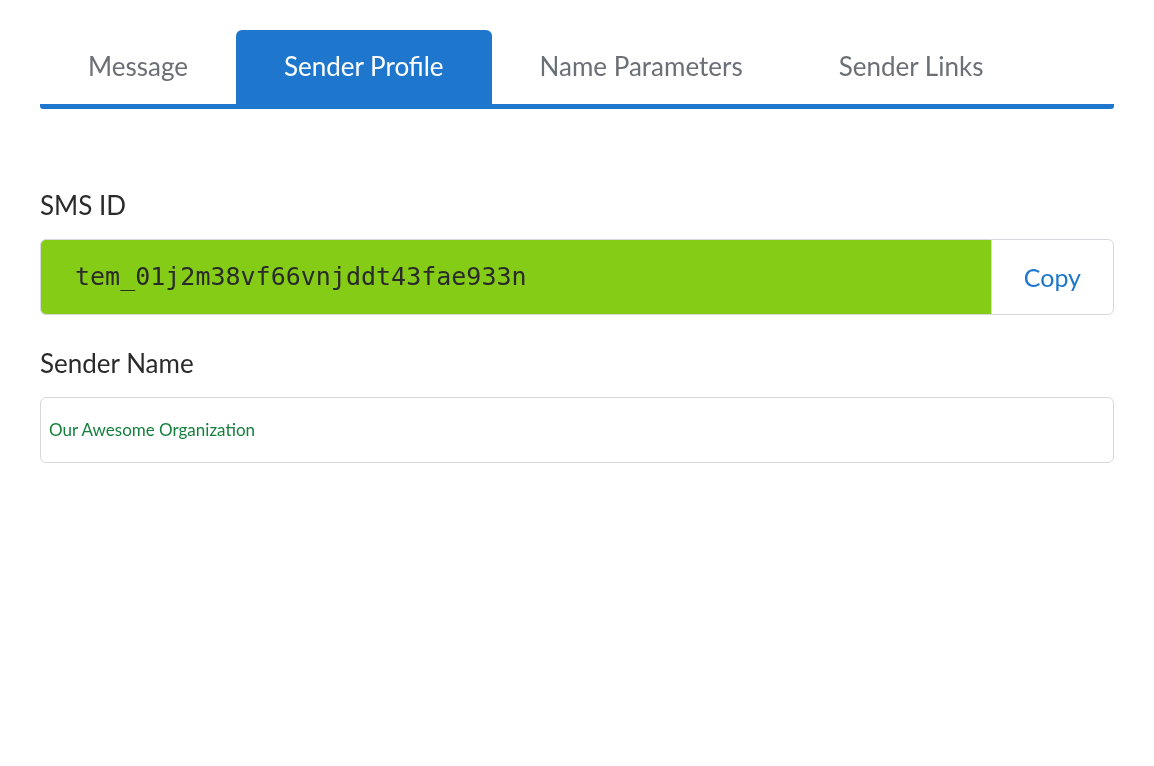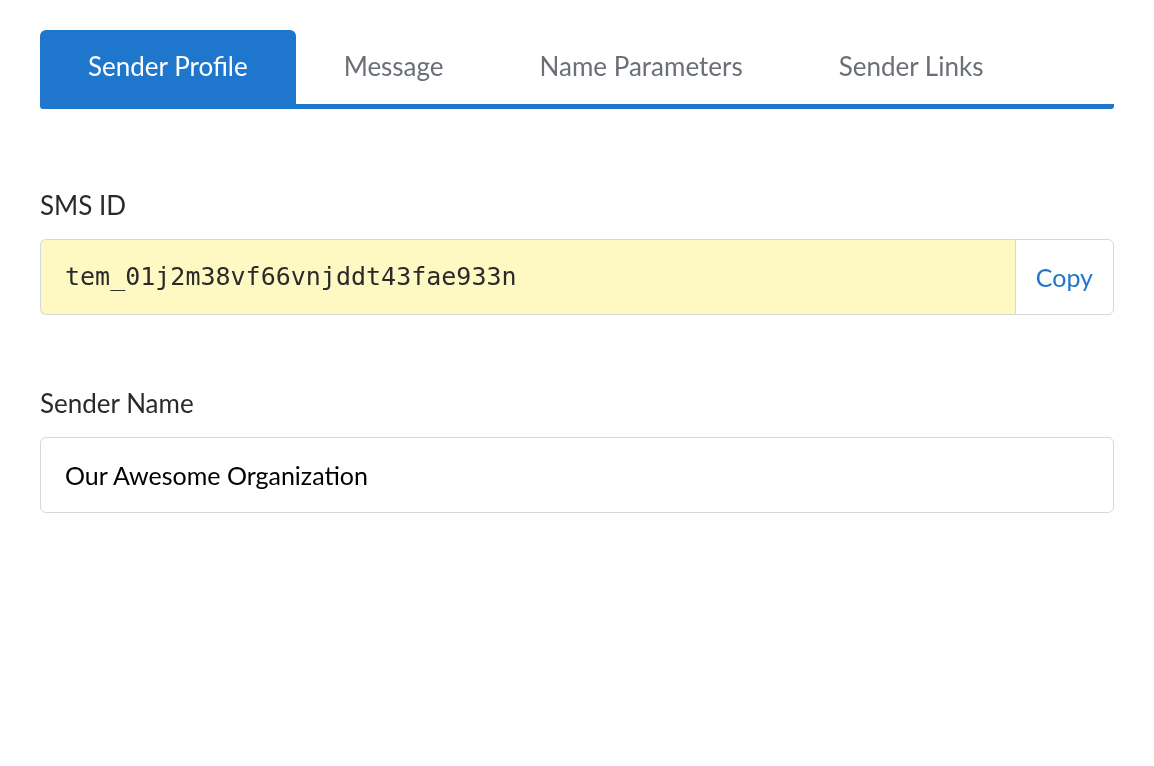--- a/index.html
+++ b/index.html
@@ -33,77 +33,77 @@
     .tab.active {
       background: #1e77cc;
       color: #ffffff;
       border-top-left-radius: 6px;
       border-top-right-radius: 6px;
     }
     .form-section {
       margin-top: 80px;
     }
     .form-group {
-      margin-bottom: 72px;
+      margin-bottom: 32px;
     }
     .form-label {
       display: block;
       font-size: 26px;
       color: #2a2a2a;
       margin-bottom: 18px;
       font-weight: 400;
     }
     .input-row {
       display: flex;
       width: 100%;
     }
     .readonly-field {
       flex: 1;
       border: 1px solid #d6d9dc;
       border-right: none;
       border-top-left-radius: 6px;
       border-bottom-left-radius: 6px;
-      background: #fef9c3;
-      padding: 22px 24px;
+      background: #84cc16;
+      padding: 22px 34px;
       font-family: ui-monospace, SFMono-Regular, "SF Mono", Menlo, Consolas, monospace;
       font-size: 25px;
       color: #2a2a2a;
       line-height: 1.2;
     }
     .copy-btn {
       border: 1px solid #d6d9dc;
       border-top-right-radius: 6px;
       border-bottom-right-radius: 6px;
       background: #ffffff;
       color: #1e77cc;
       font-size: 25px;
-      padding: 0 20px;
+      padding: 0 32px;
       cursor: pointer;
       font-family: inherit;
     }
     .text-input {
       width: 100%;
       border: 1px solid #d6d9dc;
       border-radius: 6px;
       background: #ffffff;
-      padding: 22px 24px;
-      font-size: 25px;
-      color: #000000;
+      padding: 22px 8px;
+      font-size: 17px;
+      color: #15803d;
       font-family: inherit;
       line-height: 1.2;
     }
   </style>
 </head>
 <body>
 
 <div class="container">
 
   <div class="tabs">
+    <div class="tab">Message</div>
     <div class="tab active">Sender Profile</div>
-    <div class="tab">Message</div>
     <div class="tab">Name Parameters</div>
     <div class="tab">Sender Links</div>
   </div>
 
   <div class="form-section">
 
     <div class="form-group">
       <label class="form-label">SMS ID</label>
       <div class="input-row">
         <div class="readonly-field">tem_01j2m38vf66vnjddt43fae933n</div>

